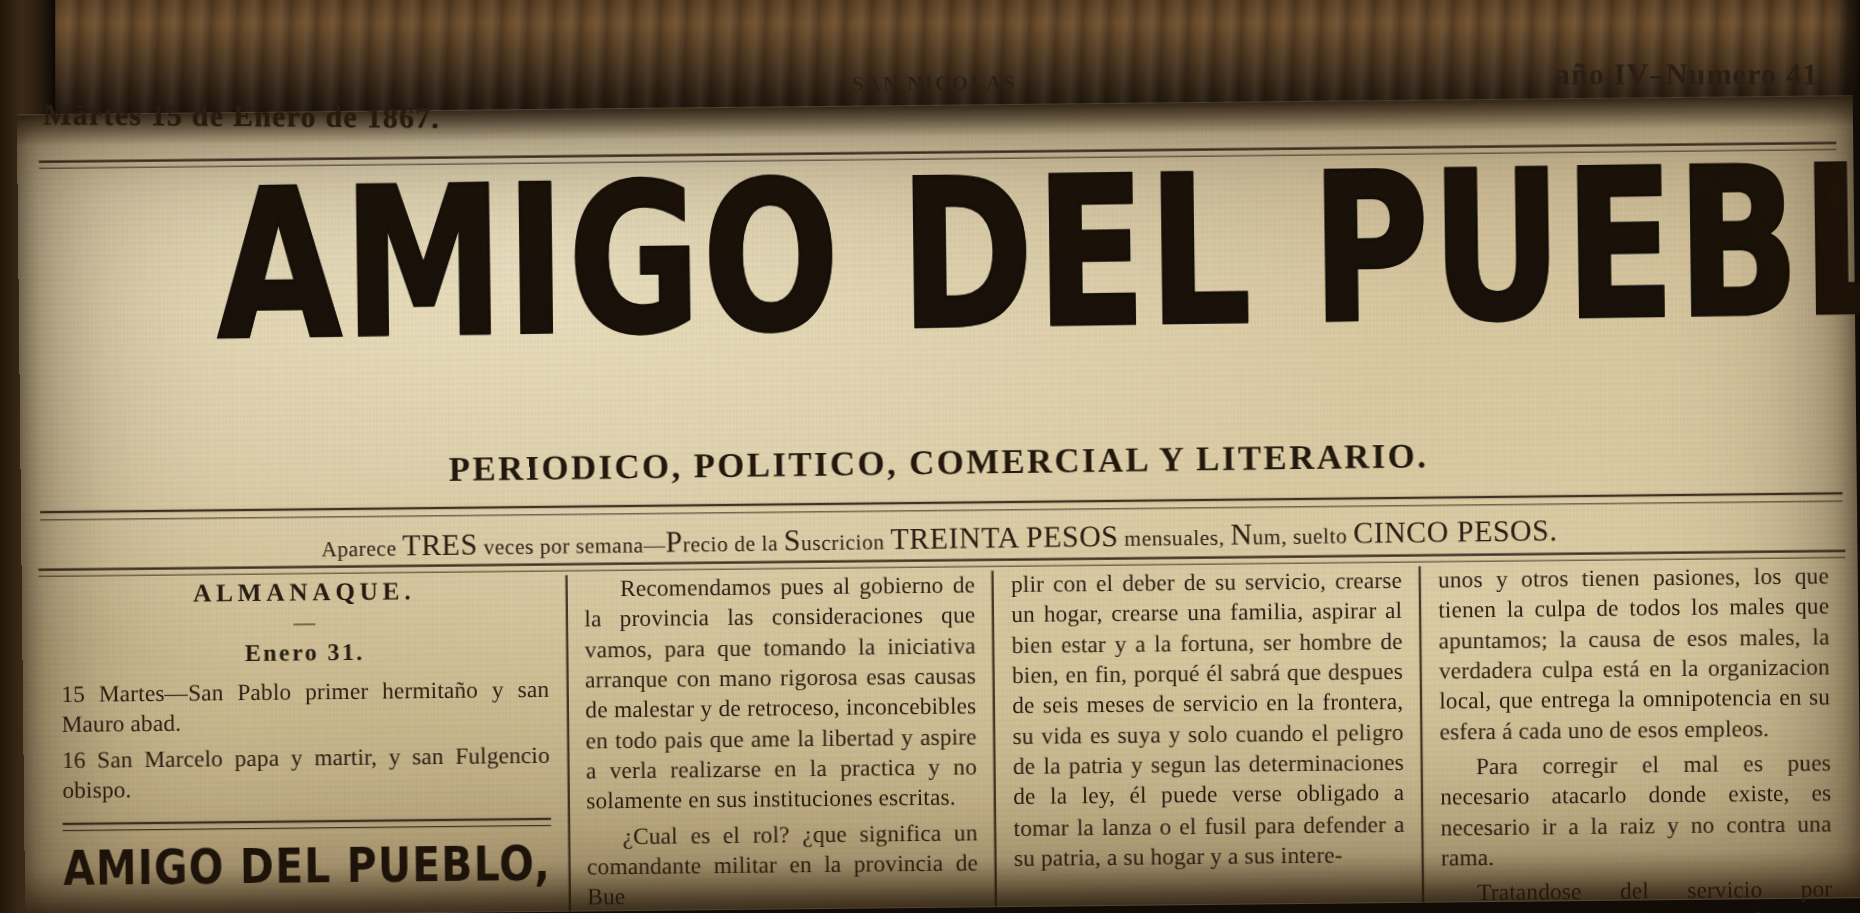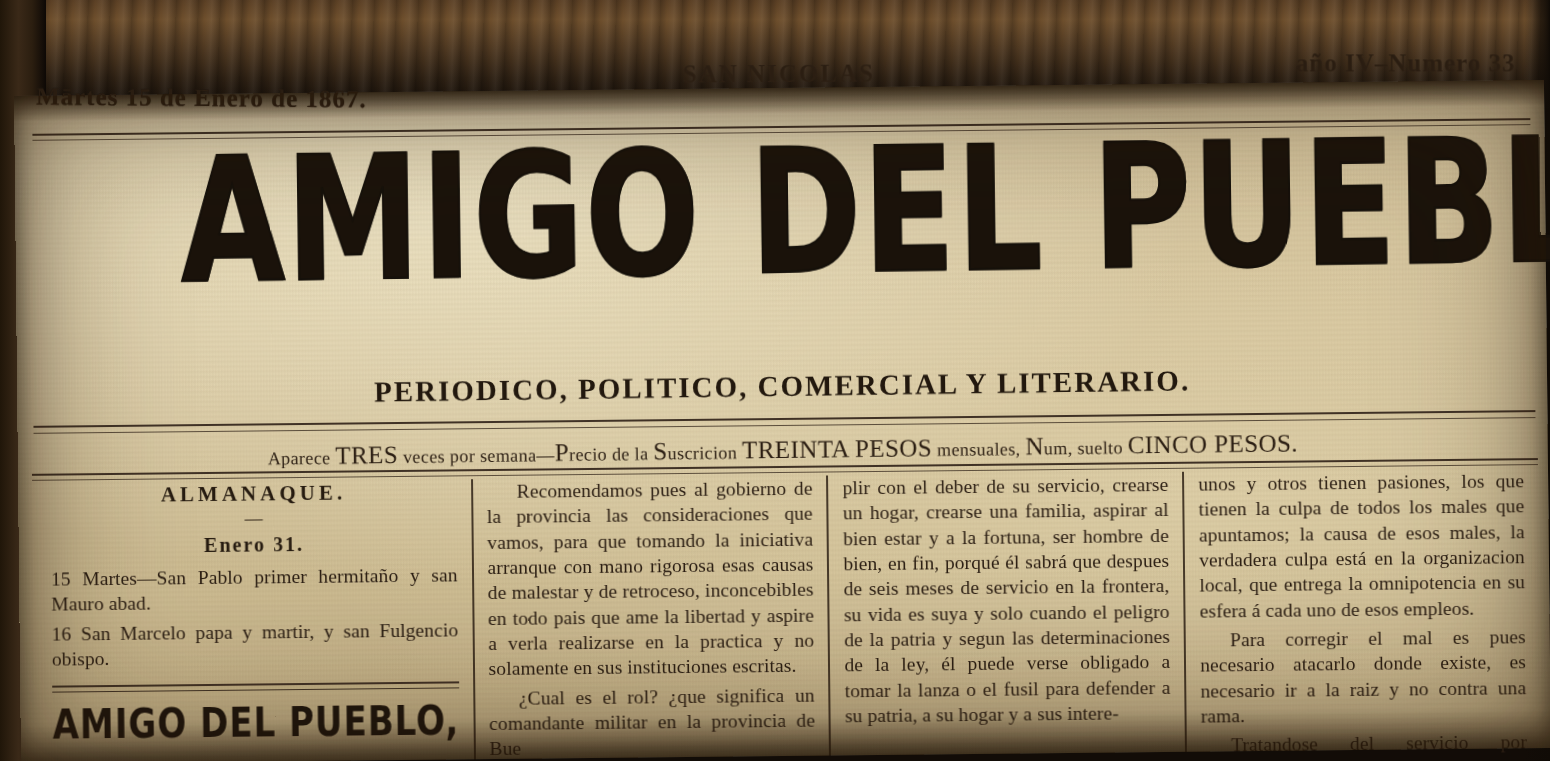--- a/index.html
+++ b/index.html
@@ -102,21 +102,21 @@
     color: #2a1d11;
     transform: rotate(1.1deg);
     text-shadow: 0 0 1px rgba(0,0,0,0.5);
   }
   .issue-city {
     position: absolute;
     left: 50%;
     transform: translateX(-50%) rotate(0.3deg);
     top: -28px;
     font-weight: bold;
-    font-size: 25px;
+    font-size: 17px;
     letter-spacing: 2px;
     color: #2b1e12;
   }
   .issue-number {
     position: absolute;
     right: 28px; top: -32px;
     font-weight: bold;
     font-size: 25px;
     letter-spacing: 1px;
     color: #2a1d11;
@@ -264,21 +264,21 @@
   <div class="desk-left"></div>
   <div class="desk-right"></div>
 
   <div class="paper">
     <div class="grain"></div>
     <div class="shadow-top"></div>
 
     <div class="line-issue">
       <div class="issue-date ink">Mārtes 15 de Enero  de 1867.</div>
       <div class="issue-city ink">SAN NICOLAS</div>
-      <div class="issue-number ink">año  IV–Numero  33</div>
+      <div class="issue-number ink">año  IV–Numero  41</div>
     </div>
 
     <div class="rule thin" style="left:18px; right:14px; top:38px;"></div>
     <div class="rule hair" style="left:18px; right:14px; top:44px;"></div>
 
     <div class="title">AMIGO DEL PUEBLO,</div>
 
     <div class="subtitle">PERIODICO, POLITICO, COMERCIAL Y LITERARIO.</div>
 
     <div class="rule thin" style="left:16px; right:12px; top:330px;"></div>

